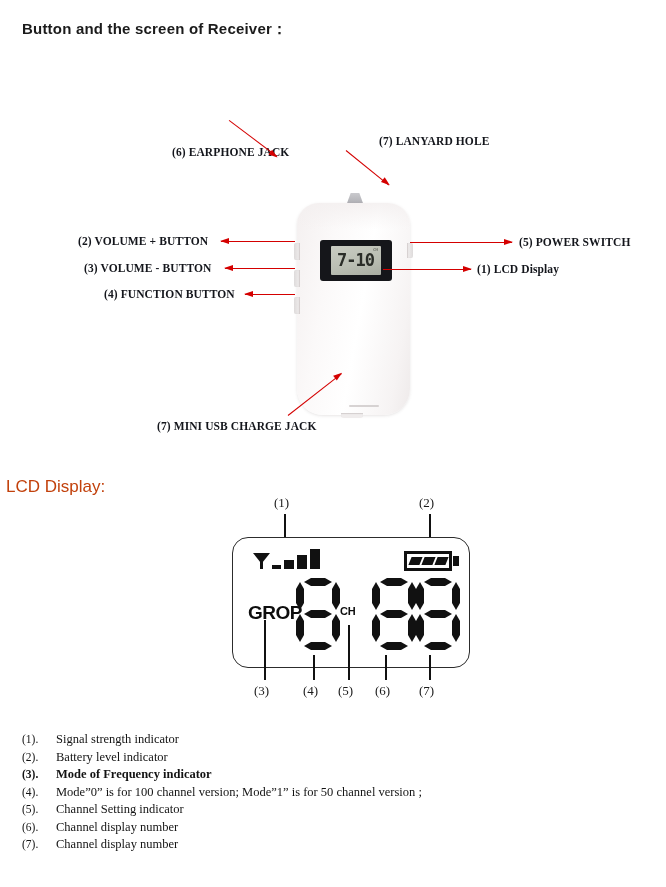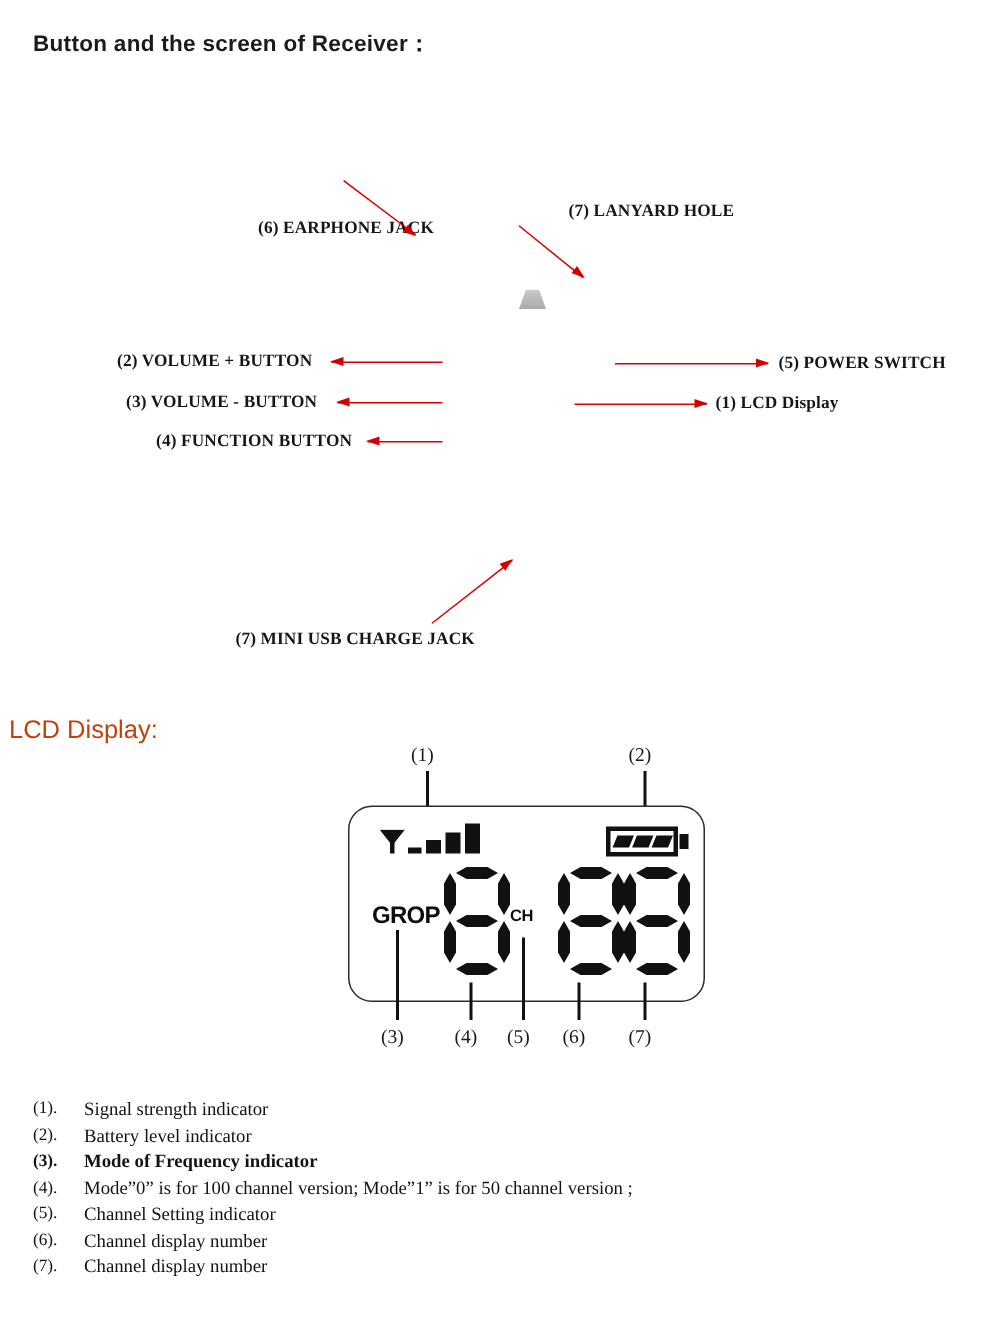--- a/index.html
+++ b/index.html
@@ -219,21 +219,21 @@
     font-size: 13px;
     color: #1a1a1a;
     white-space: nowrap;
   }
 
   .grop-text {
     position: absolute;
     left: 248px;
     top: 107px;
     font-family: "Liberation Sans", sans-serif;
-    font-size: 16px;
+    font-size: 19px;
     font-weight: bold;
     letter-spacing: -0.5px;
     color: #0d0d0d;
   }
   .ch-text {
     position: absolute;
     left: 340px;
     top: 110px;
     font-family: "Liberation Sans", sans-serif;
     font-size: 11px;
@@ -377,20 +377,38 @@
   }
 </style>
 </head>
 <body>
 
 <div class="page-title">Button and the screen of Receiver：</div>
 
 <div class="photo-stage">
 
   <div class="lanyard-post"></div>
+  <div class="device">
+    <div class="device-top-shade"></div>
+
+    <div class="side-btn b1"></div>
+    <div class="side-btn b2"></div>
+    <div class="side-btn b3"></div>
+    <div class="power-btn"></div>
+
+    <div class="lcd-bezel">
+      <div class="lcd-glass">
+        <div class="lcd-mini">CH</div>
+        <div class="lcd-digits">7-10</div>
+      </div>
+    </div>
+
+    <div class="bottom-seam"></div>
+    <div class="usb-notch"></div>
+  </div>
 
   <div class="callout" style="left:172px; top:36px;">(6) EARPHONE JACK</div>
   <div class="callout" style="left:379px; top:25px;">(7) LANYARD HOLE</div>
   <div class="callout" style="left:78px; top:125px;">(2) VOLUME + BUTTON</div>
   <div class="callout" style="left:84px; top:152px;">(3) VOLUME - BUTTON</div>
   <div class="callout" style="left:104px; top:178px;">(4) FUNCTION BUTTON</div>
   <div class="callout" style="left:519px; top:126px;text-align:right;">(5) POWER SWITCH</div>
   <div class="callout" style="left:477px; top:153px;">(1) LCD Display</div>
   <div class="callout" style="left:140px; top:310px;padding-left:17px;">(7) MINI USB CHARGE JACK</div>
 

